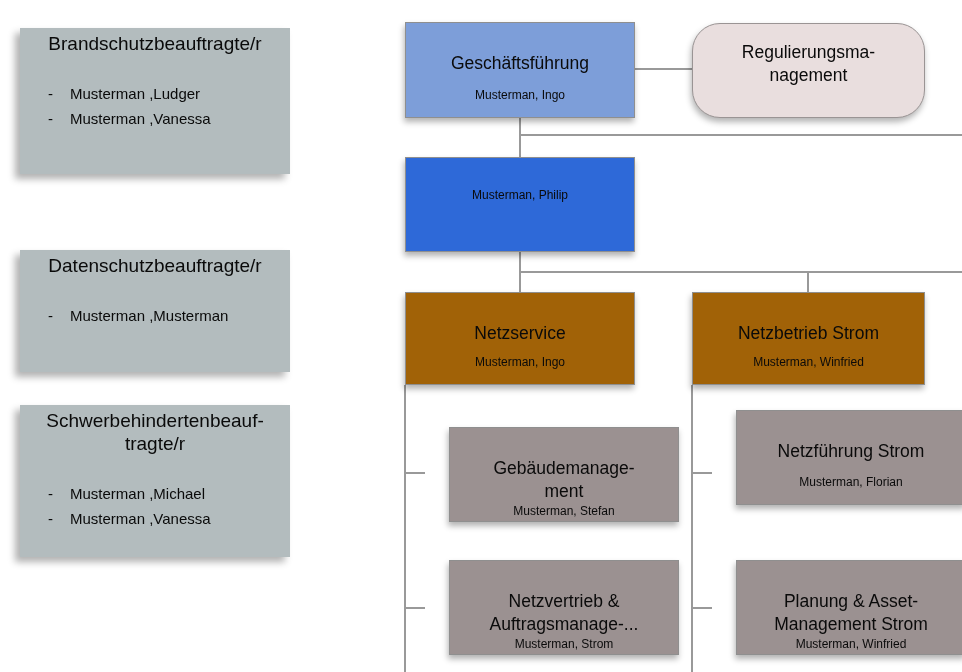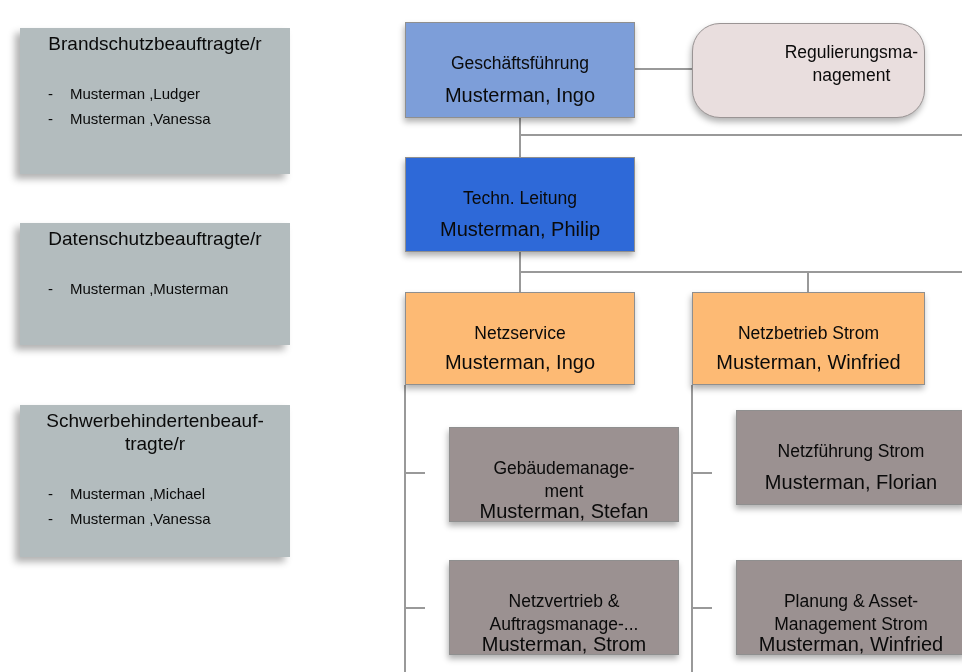--- a/index.html
+++ b/index.html
@@ -58,34 +58,33 @@
     align-items: center;
     text-align: center;
     padding: 29px 6px 13px 6px;
   }
   .node-title {
     font-size: 17.5px;
     line-height: 23px;
     white-space: pre-line;
   }
   .node-name {
-    font-size: 20px;
+    font-size: 12px;
     line-height: 17px;
   }
   .bg-lightblue { background: #7d9ed9; }
   .bg-blue      { background: #2e69d8; }
-  .bg-yellow    { background: #fdba74; }
+  .bg-yellow    { background: #a16207; }
   .bg-brown     { background: #9b9191; margin-left: 24px; }
   .node-rounded {
     background: #e9dede;
     border: 1px solid #9a9494;
     border-radius: 28px;
     justify-content: flex-start;
     padding-top: 17px;
-    align-items: flex-end;
   }
 
   
   .h-line, .v-line { position: absolute; background: #999999; }
   .h-line { height: 2px; }
   .v-line { width: 2px; }
 </style>
 </head>
 <body>
 
@@ -98,21 +97,21 @@
         <span class="dash">-</span>
         <span>Musterman ,Ludger</span>
       </li>
       <li>
         <span class="dash">-</span>
         <span>Musterman ,Vanessa</span>
       </li>
     </ul>
   </div>
 
-  <div class="staff-box" style="top:223px; height:122px">
+  <div class="staff-box" style="top:250px; height:122px">
     <div class="staff-title">Datenschutzbeauftragte/r</div>
     <ul class="staff-members">
       <li>
         <span class="dash">-</span>
         <span>Musterman ,Musterman</span>
       </li>
     </ul>
   </div>
 
   <div class="staff-box" style="top:405px; height:152px">
@@ -147,21 +146,20 @@
     <div class="node-title">Geschäftsführung</div>
     <div class="node-name">Musterman, Ingo</div>
   </div>
 
   <div class="node node-rounded" style="left:692px; top:23px; width:233px; height:95px">
     <div class="node-title">Regulierungsma-
 nagement</div>
   </div>
 
   <div class="node bg-blue" style="left:405px; top:157px; height:95px">
-    <div class="node-title">Techn. Leitung</div>
     <div class="node-name">Musterman, Philip</div>
   </div>
 
   <div class="node bg-yellow" style="left:405px; top:292px; height:93px">
     <div class="node-title">Netzservice</div>
     <div class="node-name">Musterman, Ingo</div>
   </div>
 
   <div class="node bg-yellow" style="left:692px; top:292px; width:233px; height:93px">
     <div class="node-title">Netzbetrieb Strom</div>

